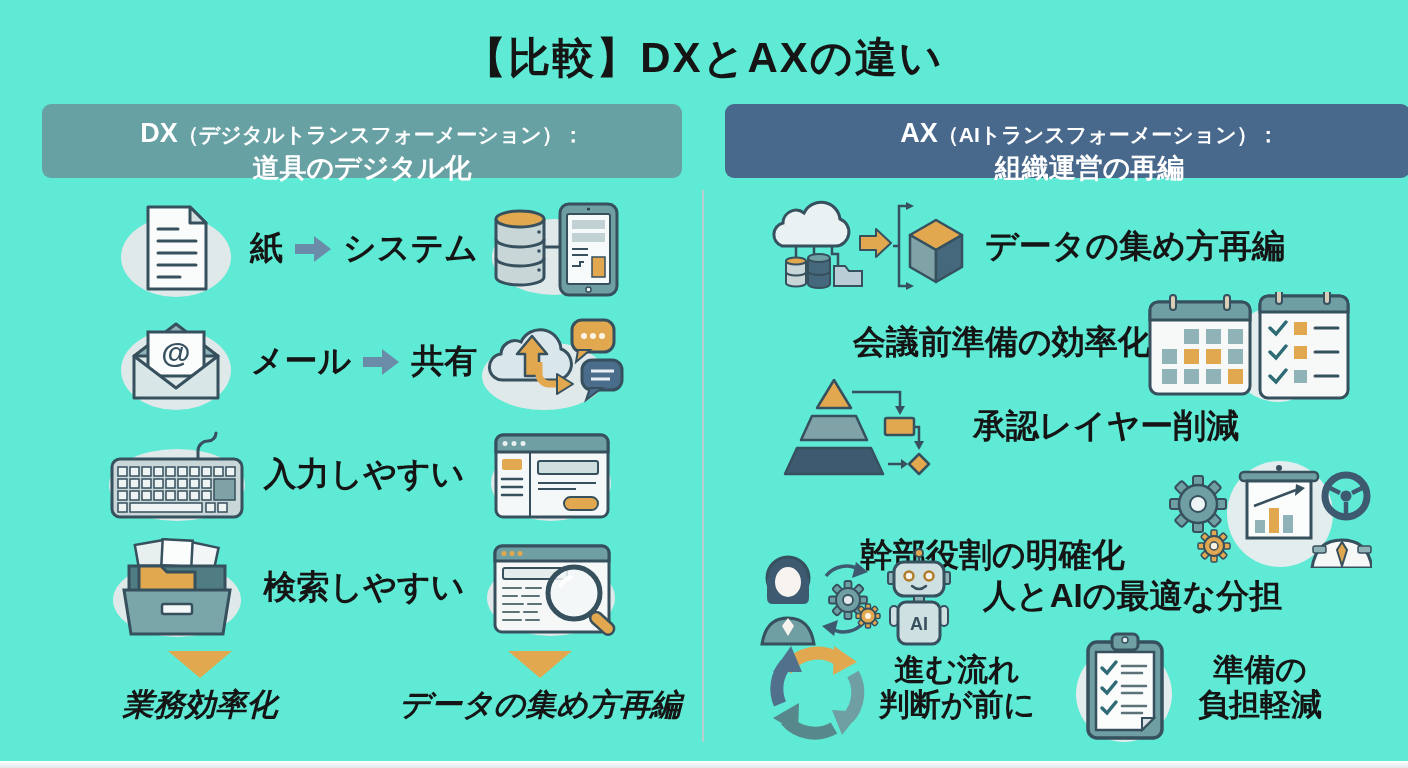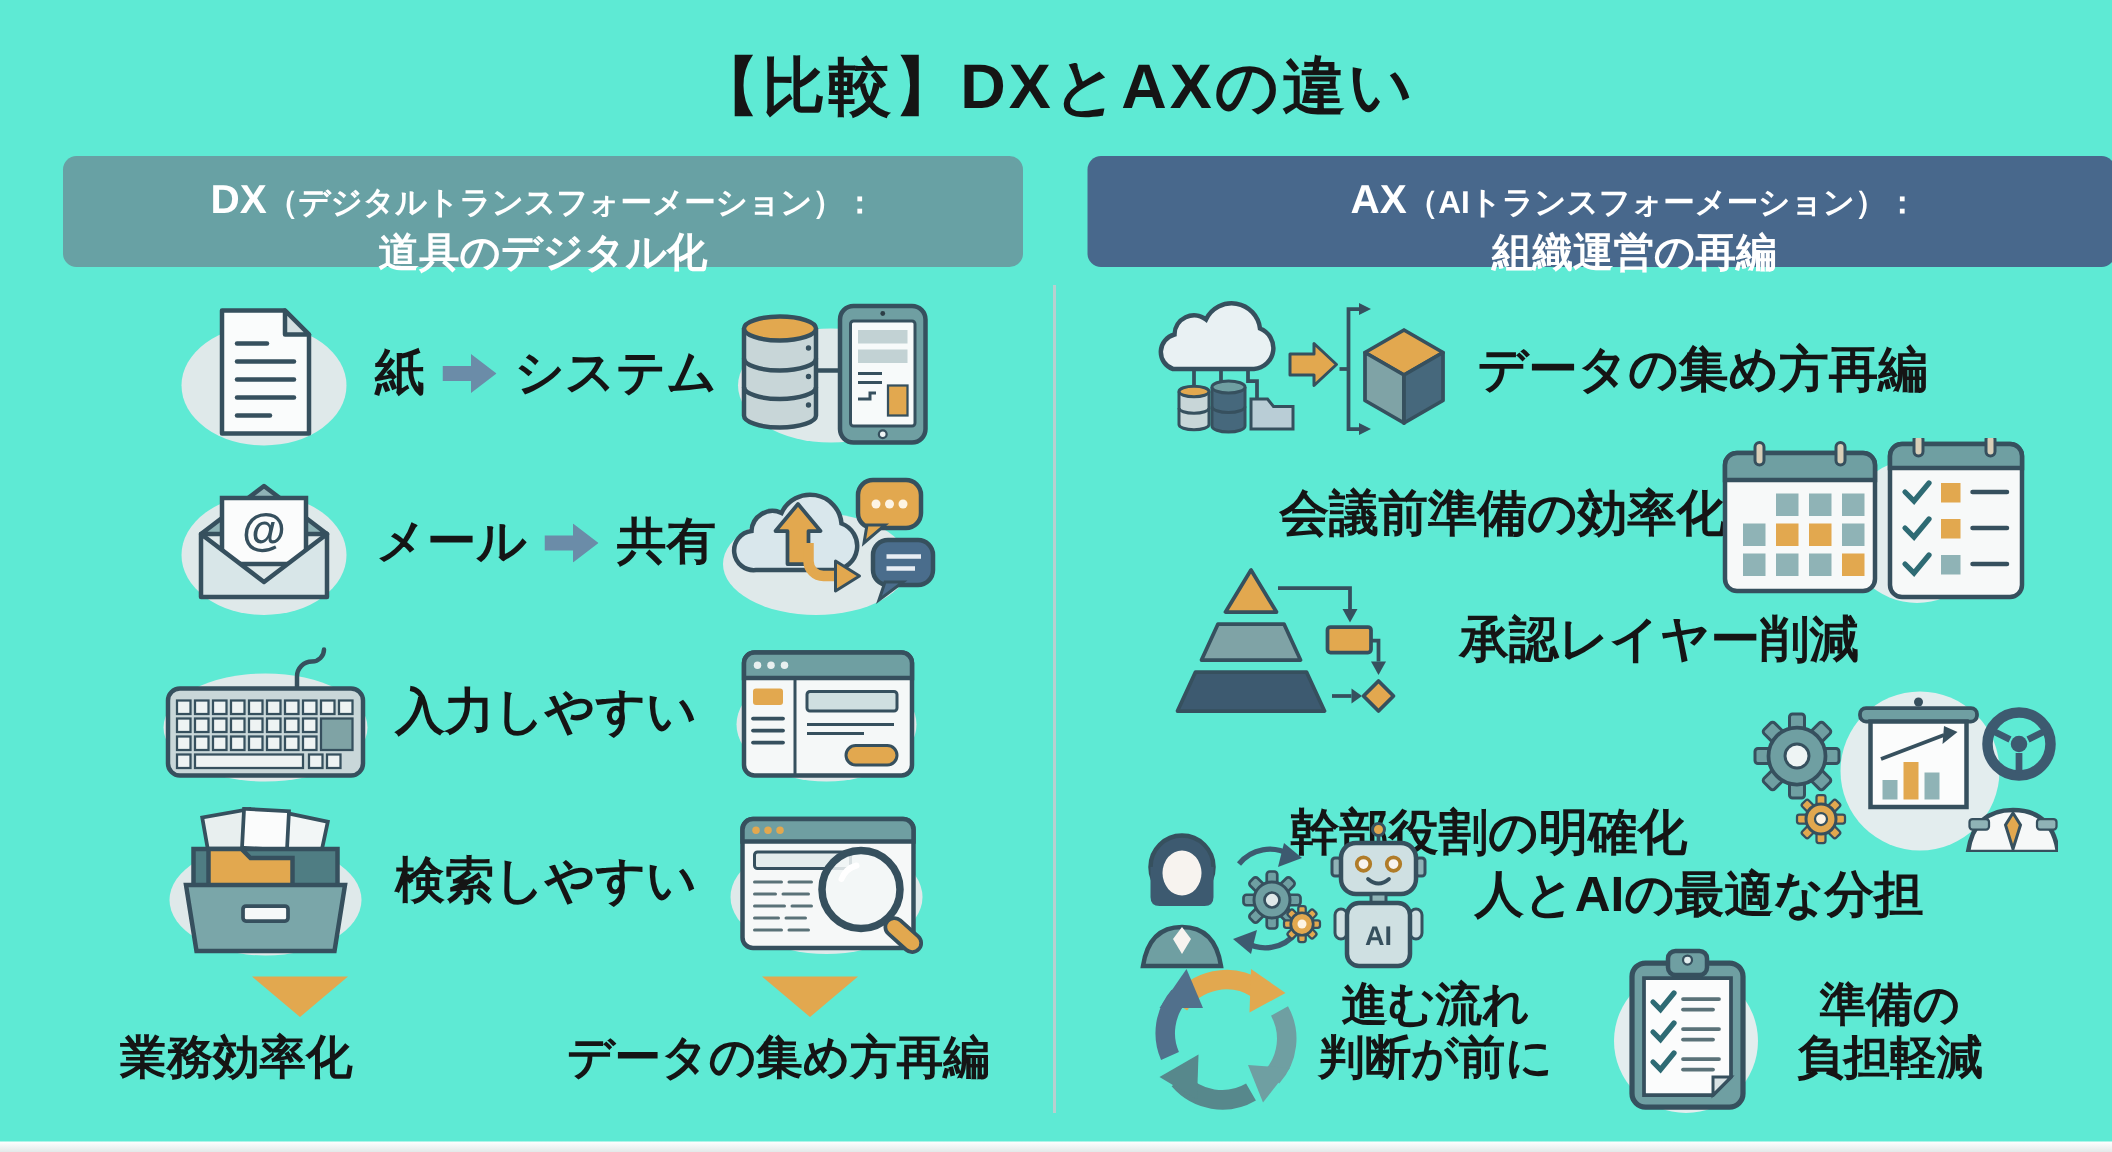--- a/index.html
+++ b/index.html
@@ -17,21 +17,21 @@
   .divider{position:absolute;left:702px;top:190px;width:2px;height:552px;background:#b9cfcf;}
   .dx-rows{position:absolute;left:42px;top:192px;width:640px;}
   .dx-row{display:flex;align-items:center;height:113px;}
   .cell-l{width:150px;margin-left:60px;display:flex;justify-content:center;align-items:center;}
   .cell-r{width:150px;margin-right:56px;display:flex;justify-content:center;align-items:center;}
   .dx-label{flex:1;display:flex;align-items:center;justify-content:center;gap:12px;
             font-size:33px;font-weight:800;white-space:nowrap;}
   .abs{position:absolute;}
   .ax-label{position:absolute;font-size:33px;font-weight:800;white-space:nowrap;}
   .ax-label2{position:absolute;font-size:31px;font-weight:800;text-align:center;line-height:35px;}
-  .outcome{position:absolute;font-size:31px;font-weight:800;text-align:left;}
+  .outcome{position:absolute;font-size:31px;font-weight:800;text-align:center;font-style:italic;}
   .tri{position:absolute;width:0;height:0;border-left:32px solid transparent;
        border-right:32px solid transparent;border-top:27px solid #e2a84f;}
   .bottom-strip{position:absolute;left:0;bottom:0;width:100%;height:7px;
        background:linear-gradient(#ffffff,#e3e9e9);}
   svg{display:block;}
 </style>
 </head>
 <body>
 
 <div class="canvas">

